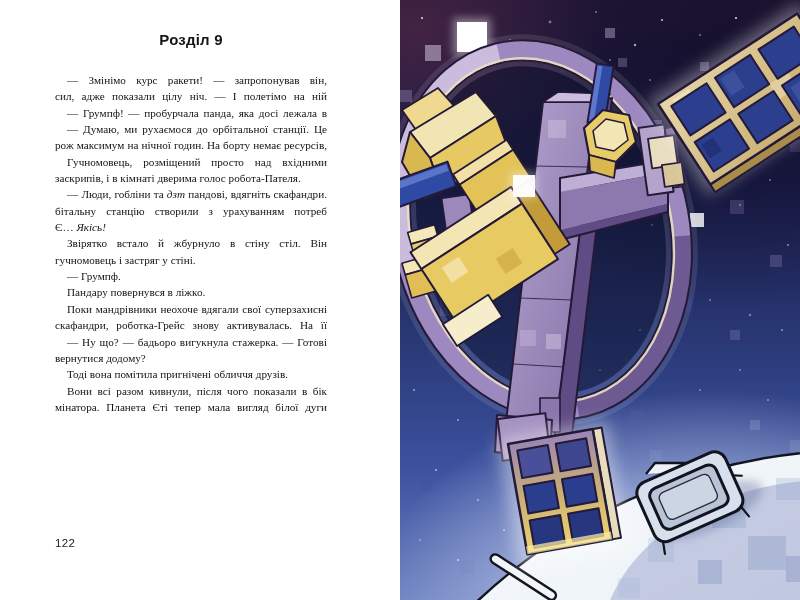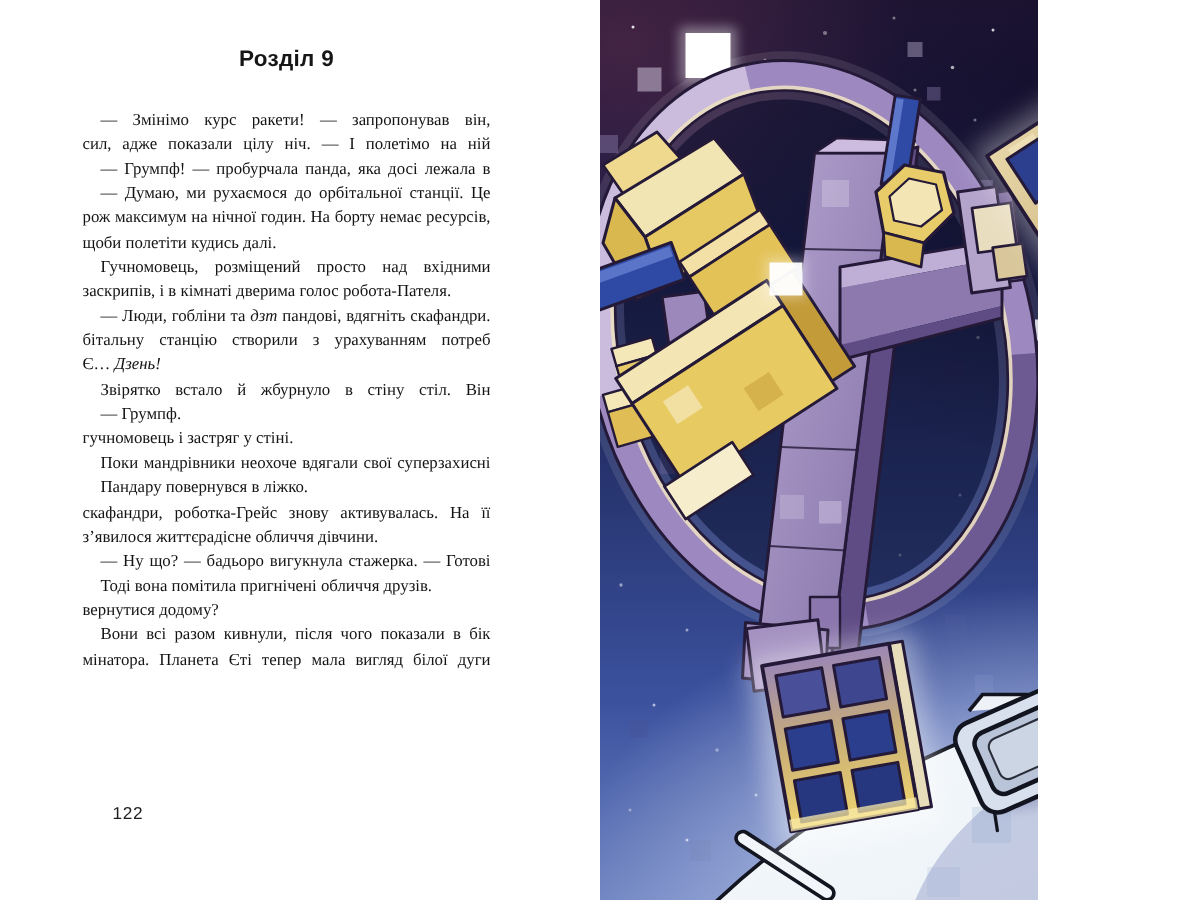--- a/index.html
+++ b/index.html
@@ -1,61 +1,59 @@
 <!DOCTYPE html>
 <html><head>
 <meta charset="utf-8">
 <style>
   html,body{margin:0;padding:0;background:#ffffff;}
-  #book{position:relative;width:692px;height:600px;overflow:hidden;background:#ffffff;font-family:"Liberation Serif",serif;}
+  #book{position:relative;width:800px;height:600px;overflow:hidden;background:#ffffff;font-family:"Liberation Serif",serif;}
   
   #left-page{position:absolute;left:0;top:0;width:400px;height:600px;background:#ffffff;}
   #chapter-heading{position:absolute;left:55px;top:31px;width:272px;text-align:center;
     font-family:"Liberation Sans",sans-serif;font-weight:bold;font-size:15px;color:#161616;letter-spacing:.2px;}
   #body-text{position:absolute;left:55px;top:72px;width:272px;color:#141414;
     font-size:11.2px;line-height:16.35px;}
   #body-text .line{height:16.35px;overflow:hidden;text-align:justify;text-align-last:justify;white-space:normal;}
   #body-text .line.parend{text-align-last:left;}
   #body-text .line.first{text-indent:12px;}
   #page-number{position:absolute;left:55px;top:537px;font-family:"Liberation Sans",sans-serif;
-    font-size:11.5px;color:#1c1c1c;letter-spacing:.4px;margin-left:20px;}
+    font-size:11.5px;color:#1c1c1c;letter-spacing:.4px;}
   
   #right-page{position:absolute;left:400px;top:0;width:400px;height:600px;}
   #illu{display:block;}
   .ol{stroke:#241a38;stroke-linejoin:round;}
 </style>
 </head>
 <body>
 
 <div id="book">
 
   <div id="left-page">
     <div id="chapter-heading">Розділ 9</div>
     <div id="body-text">
         <div class="line first">— Змінімо курс ракети! — запропонував він, сповнений</div>
         <div class="line parend">сил, адже показали цілу ніч. — І полетімо на ній додому!</div>
         <div class="line first">— Грумпф! — пробурчала панда, яка досі лежала в ліжку,</div>
         <div class="line first">— Думаю, ми рухаємося до орбітальної станції. Це подо-</div>
         <div class="line">рож максимум на нічної годин. На борту немає ресурсів,</div>
-        <div class="line parend">щоби полетіти кудись далі.</div>
         <div class="line first">Гучномовець, розміщений просто над вхідними дверима,</div>
         <div class="line parend">заскрипів, і в кімнаті дверима голос робота-Пателя.</div>
         <div class="line first">— Люди, гобліни та <i>дзт</i> пандові, вдягніть скафандри. Ор-</div>
         <div class="line">бітальну станцію створили з урахуванням потреб жителів</div>
-        <div class="line parend">Є… <i>Дзень!</i></div>
+        <div class="line parend">Є… <i>Якісь!</i></div>
         <div class="line first">Звірятко встало й жбурнуло в стіну стіл. Він розтрощив</div>
+        <div class="line parend">гучномовець і застряг у стіні.</div>
         <div class="line first parend">— Грумпф.</div>
-        <div class="line parend">гучномовець і застряг у стіні.</div>
+        <div class="line first parend">Пандару повернувся в ліжко.</div>
         <div class="line first">Поки мандрівники неохоче вдягали свої суперзахисні</div>
-        <div class="line first parend">Пандару повернувся в ліжко.</div>
         <div class="line">скафандри, роботка-Грейс знову активувалась. На її екрані</div>
-        <div class="line parend">з’явилося життєрадісне обличчя дівчини.</div>
         <div class="line first">— Ну що? — бадьоро вигукнула стажерка. — Готові по-</div>
+        <div class="line parend">вернутися додому?</div>
         <div class="line first parend">Тоді вона помітила пригнічені обличчя друзів.</div>
-        <div class="line parend">вернутися додому?</div>
         <div class="line first">Вони всі разом кивнули, після чого показали в бік ілю-</div>
         <div class="line">мінатора. Планета Єті тепер мала вигляд білої дуги серед</div>
       </div>
     <div id="page-number">122</div>
   </div>
 
   <div id="right-page">
   <svg id="illu" width="400" height="600" viewBox="0 0 400 600">
     <defs>
       <linearGradient id="bgGrad" x1="0" y1="0" x2="0" y2="1">

